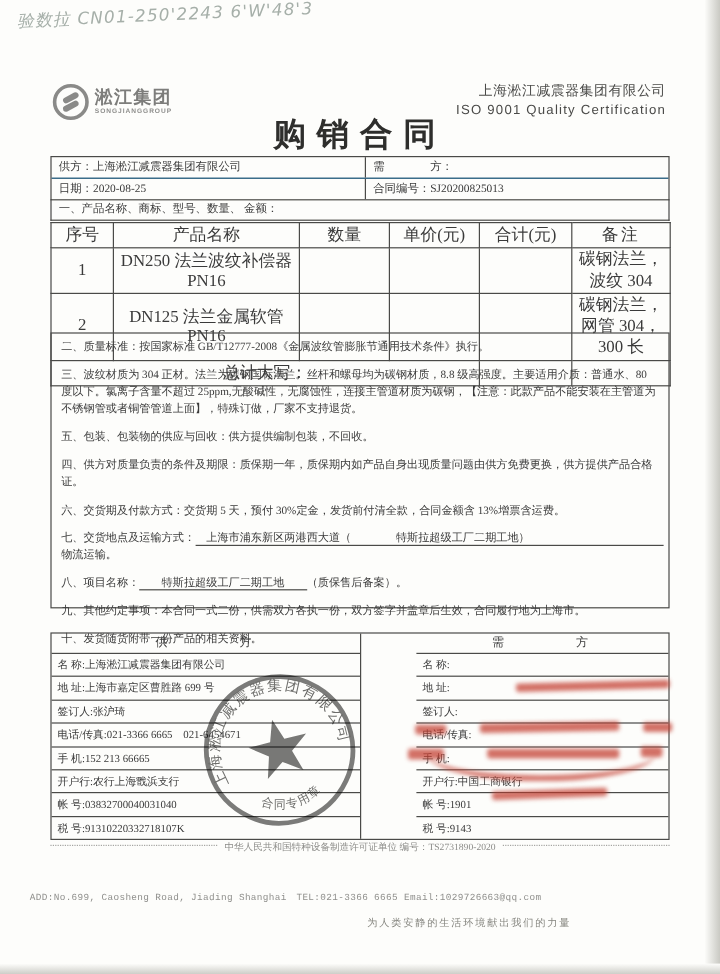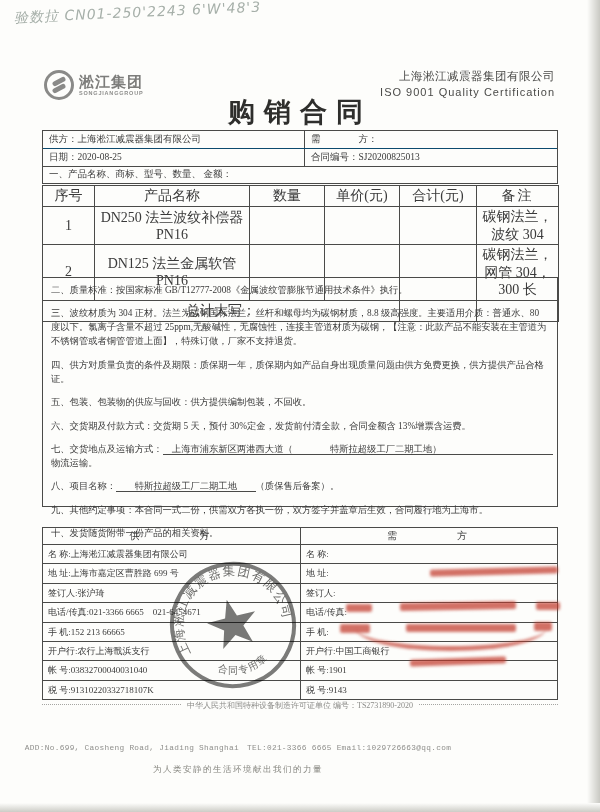--- a/index.html
+++ b/index.html
@@ -40,32 +40,32 @@
       text-align:center;padding:1px 2px;box-sizing:border-box;color:#3a3a3a;}
   th.bz{font-size:13px;letter-spacing:2px;}
   .note-cell{font-size:8px;line-height:1.25;}
   
   .clauses{padding:6px 8px 4px 8px;font-size:9.3px;line-height:1.5;}
   .clause{margin-bottom:9.5px;}
   .u{border-bottom:1px solid #4a4a48;}
   
   .binfo{display:flex;}
   .bcol{width:50%;box-sizing:border-box;}
-  .bcol.right{border-left:1.4px solid #4a4a48;}
+  .bcol.right{border-left:1.4px solid #4a4a48;padding-left:46px;}
   .bhead{text-align:center;font-size:10px;letter-spacing:4px;border-bottom:1px solid #4a4a48;height:16px;line-height:16px;}
   .brow{border-bottom:1px solid #4a4a48;height:18.4px;line-height:18.4px;font-size:9px;
         padding:0 5px;white-space:nowrap;overflow:hidden;}
   .brow:last-child{border-bottom:none;}
   
   .license{left:42px;top:700px;width:516px;display:flex;align-items:center;gap:6px;color:#8b8b88;font-size:8px;}
   .license .dots{flex:1;border-bottom:1.5px dotted #a5a5a2;height:1px;transform:translateY(-2px);}
   .license-text{white-space:nowrap;color:#8b8b88;}
   .addr{left:0;top:742px;width:476px;text-align:center;font-size:7.8px;color:#8f8f8c;
         font-family:"Liberation Mono","DejaVu Sans Mono",monospace;letter-spacing:.3px;}
-  .slogan{left:0;top:764px;width:476px;text-align:center;font-size:8.5px;color:#85857f;letter-spacing:1.5px;}
+  .slogan{left:0;top:764px;width:476px;text-align:right;font-size:8.5px;color:#85857f;letter-spacing:1.5px;}
   
   .seal{left:158px;top:550px;width:150px;height:150px;opacity:.82;mix-blend-mode:multiply;
         transform:rotate(-14deg);pointer-events:none;}
   
   .redstamp{left:338px;top:562px;width:230px;height:115px;pointer-events:none;}
   .rs{position:absolute;background:#c23a2c;filter:blur(1.6px);opacity:.72;border-radius:2px;}
   .rs-arc{position:absolute;border:none;border-bottom:5px solid #c23a2c;border-radius:50%;
           filter:blur(1.8px);opacity:.7;background:transparent;}
 </style>
 </head>
@@ -146,22 +146,22 @@
     <td></td>
     <td></td>
   </tr>
 </tbody>
     </table>
 </div>
 
 <div class="abs frame clauses" style="top:277px;height:230px;">
   <div class="clause">二、质量标准：按国家标准 GB/T12777-2008《金属波纹管膨胀节通用技术条件》执行。</div>
   <div class="clause">三、波纹材质为 304 正材。法兰为碳钢国标法兰。丝杆和螺母均为碳钢材质，8.8 级高强度。主要适用介质：普通水、80 度以下。氯离子含量不超过 25ppm,无酸碱性，无腐蚀性，连接主管道材质为碳钢，【注意：此款产品不能安装在主管道为不锈钢管或者铜管管道上面】，特殊订做，厂家不支持退货。</div>
+  <div class="clause">五、包装、包装物的供应与回收：供方提供编制包装，不回收。</div>
   <div class="clause">四、供方对质量负责的条件及期限：质保期一年，质保期内如产品自身出现质量问题由供方免费更换，供方提供产品合格证。</div>
-  <div class="clause">五、包装、包装物的供应与回收：供方提供编制包装，不回收。</div>
   <div class="clause">六、交货期及付款方式：交货期 5 天，预付 30%定金，发货前付清全款，合同金额含 13%增票含运费。</div>
   <div class="clause"><span>七、交货地点及运输方式：</span><span class="u">　上海市浦东新区两港西大道（　　　　特斯拉超级工厂二期工地）　　　　　　　　　　　　</span><span>物流运输。</span></div>
   <div class="clause"><span>八、项目名称：</span><span class="u">　　特斯拉超级工厂二期工地　　</span><span>（质保售后备案）。</span></div>
   <div class="clause">九、其他约定事项：本合同一式二份，供需双方各执一份，双方签字并盖章后生效，合同履行地为上海市。</div>
   <div class="clause">十、发货随货附带一份产品的相关资料。</div>
 </div>
 
 <div class="abs frame binfo" style="top:527px;">
   <div class="bcol">
     <div class="bhead">供　　　　方</div>

